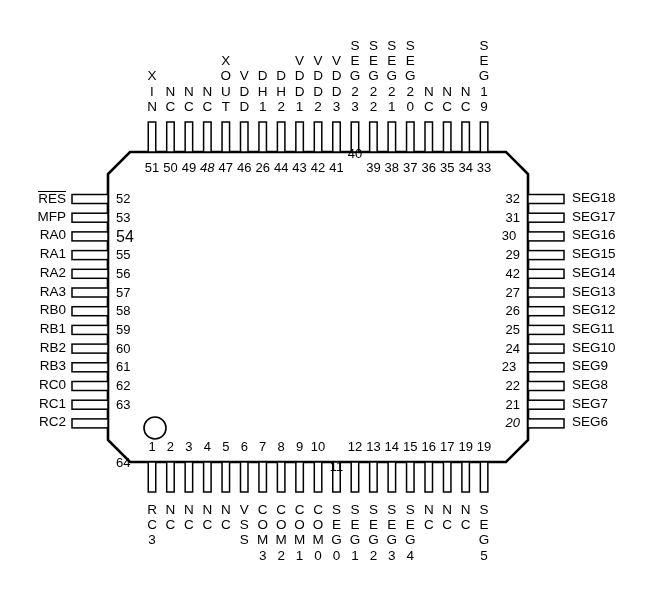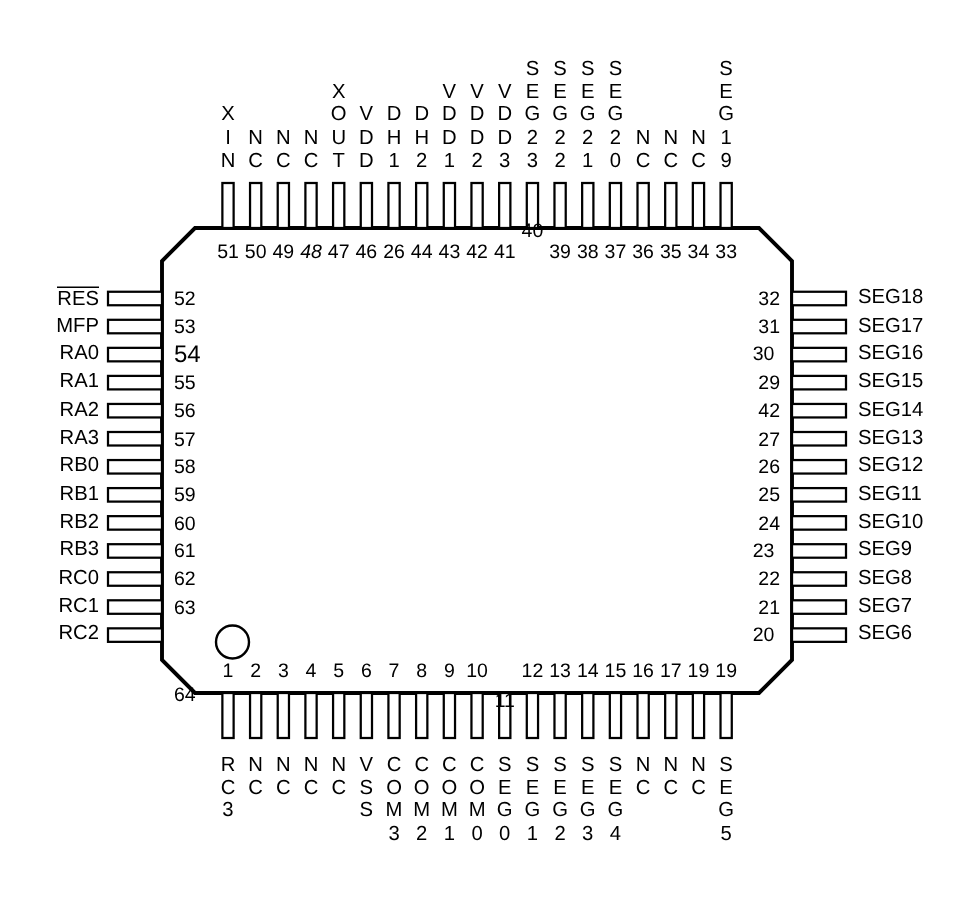--- a/index.html
+++ b/index.html
@@ -443,16 +443,16 @@
       <div class="t" style="left: 498px; top: 229.4px; font-size: 13px; width: 22px; text-align: center;">30</div>
       <div class="t" style="left: 498px; top: 248.1px; font-size: 13px; width: 22px; text-align: right;">29</div>
       <div class="t" style="left: 498px; top: 266.8px; font-size: 13px; width: 22px; text-align: right;">42</div>
       <div class="t" style="left: 498px; top: 285.5px; font-size: 13px; width: 22px; text-align: right;">27</div>
       <div class="t" style="left: 498px; top: 304.2px; font-size: 13px; width: 22px; text-align: right;">26</div>
       <div class="t" style="left: 498px; top: 322.9px; font-size: 13px; width: 22px; text-align: right;">25</div>
       <div class="t" style="left: 498px; top: 341.6px; font-size: 13px; width: 22px; text-align: right;">24</div>
       <div class="t" style="left: 498px; top: 360.3px; font-size: 13px; width: 22px; text-align: center;">23</div>
       <div class="t" style="left: 498px; top: 379px; font-size: 13px; width: 22px; text-align: right;">22</div>
       <div class="t" style="left: 498px; top: 397.7px; font-size: 13px; width: 22px; text-align: right;">21</div>
-      <div class="t" style="left: 498px; top: 416.4px; font-size: 13px; width: 22px; text-align: center;">20</div>
+      <div class="t" style="left: 498px; top: 416.4px; font-size: 13px; width: 22px; text-align: right; font-style: italic;">20</div>
     </div>
 
 </div>
 
 </body></html>

